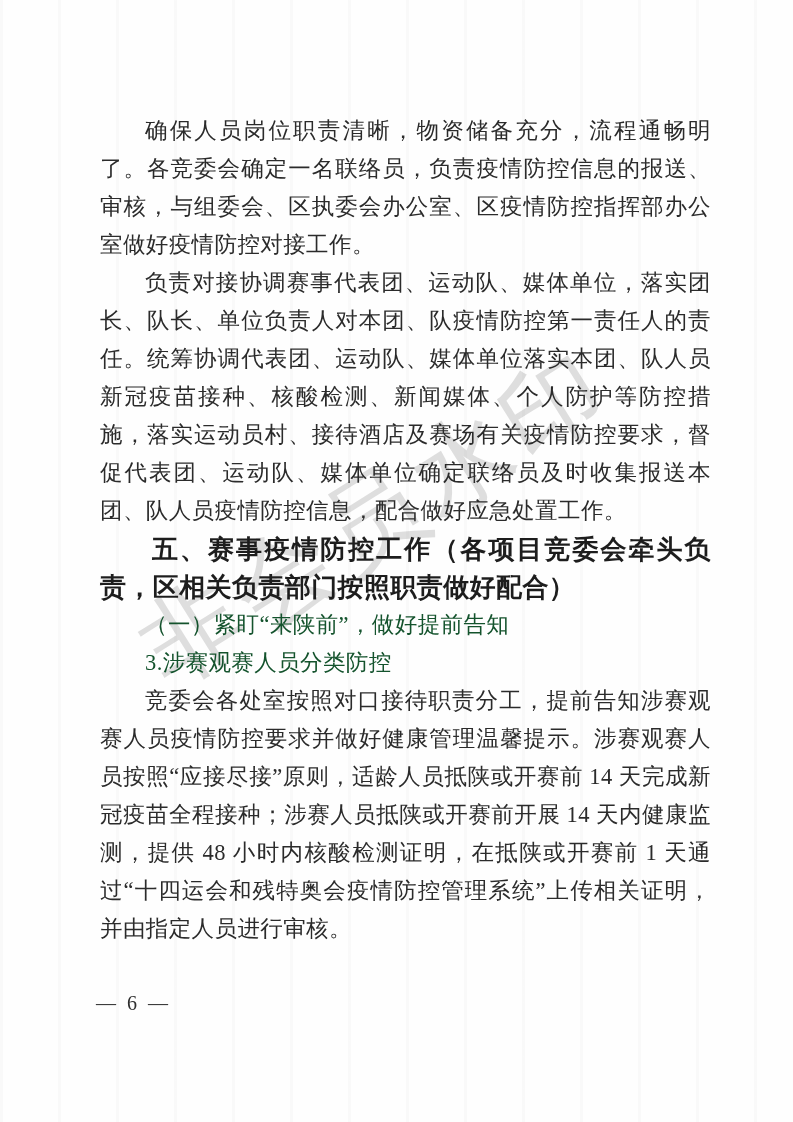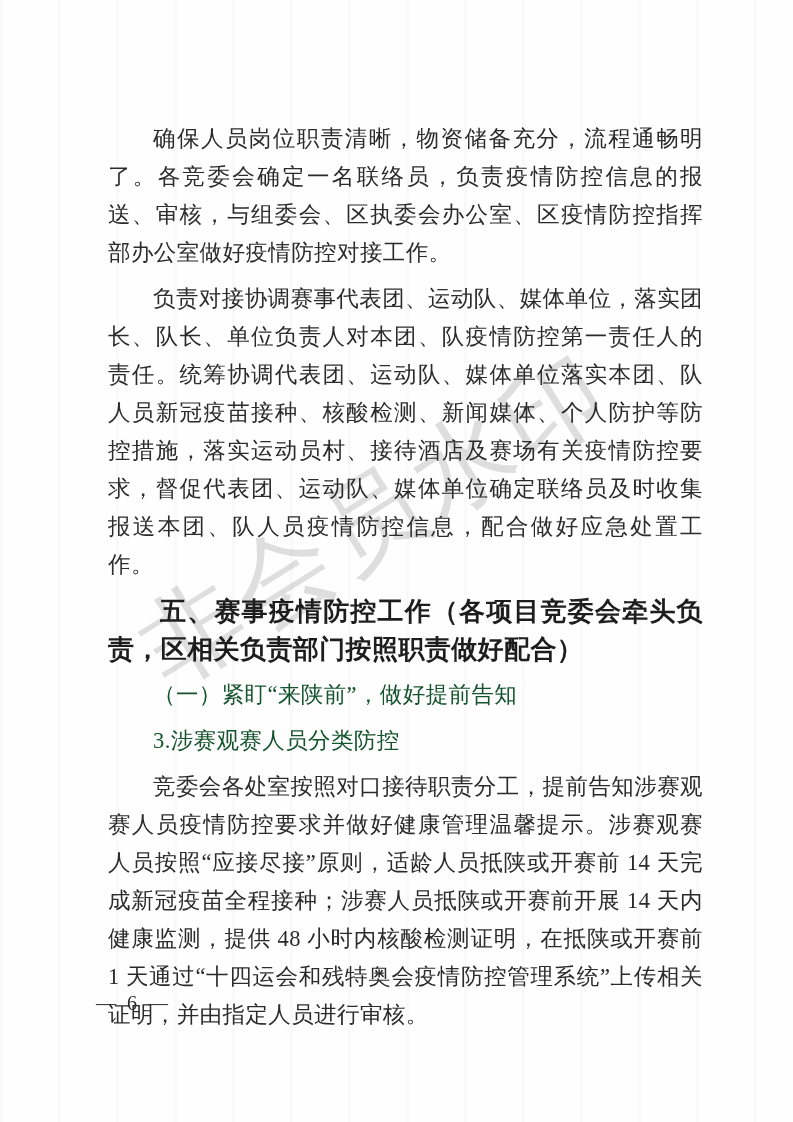--- a/index.html
+++ b/index.html
@@ -45,21 +45,21 @@
     left: 100px;
     top: 112px;
     width: 611px;
     z-index: 2;
     font-size: 22.5px;
     line-height: 38px;
     text-align: justify;
     letter-spacing: 0.4px;
   }
   .content p, .content h2 {
-    margin: 8px;
+    margin: 0;
     padding: 0;
     text-indent: 2em;
     font-weight: normal;
   }
   .para-continued { text-indent: 0; }
   .heading {
     font-family: "Liberation Sans", sans-serif;
     font-weight: bold !important;
     color: #1d1d1d;
     font-size: 26px;

